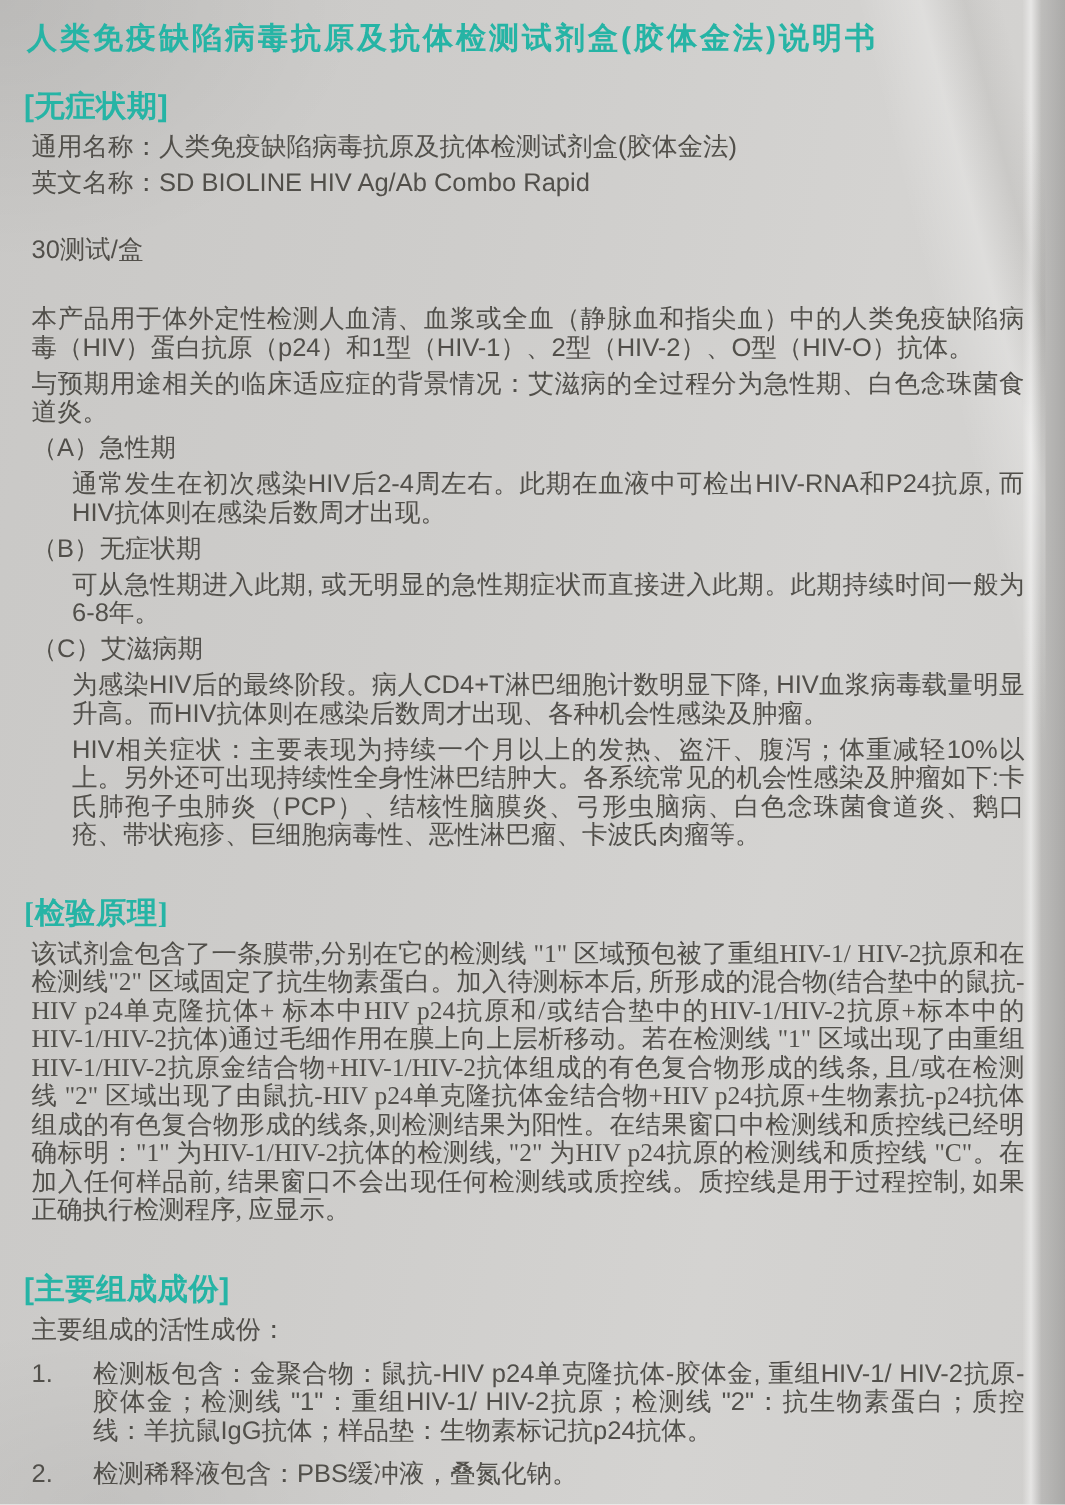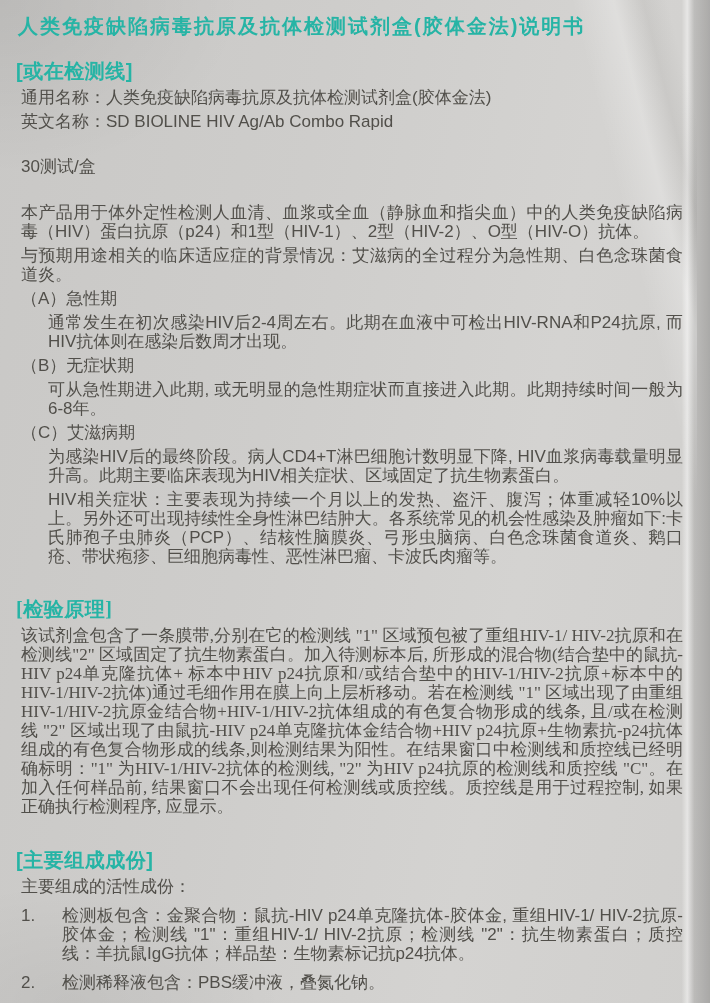--- a/index.html
+++ b/index.html
@@ -69,21 +69,21 @@
 </head>
 <body>
 
 <div class="fold-highlight"></div>
 
 <div class="page">
 
   <h1 class="doc-title">人类免疫缺陷病毒抗原及抗体检测试剂盒(胶体金法)说明书</h1>
 
   <section class="sec sec-product">
-    <h2 class="sec-h">[或在检测线]</h2>
+    <h2 class="sec-h">[无症状期]</h2>
     <p class="line">通用名称：人类免疫缺陷病毒抗原及抗体检测试剂盒(胶体金法)</p>
     <p class="line">英文名称：SD BIOLINE HIV Ag/Ab Combo Rapid</p>
   </section>
 
   <section class="sec sec-packaging">
     <p class="line">30测试/盒</p>
   </section>
 
   <section class="sec sec-intended">
     <p class="para">本产品用于体外定性检测人血清、血浆或全血（静脉血和指尖血）中的人类免疫缺陷病毒（HIV）蛋白抗原（p24）和1型（HIV-1）、2型（HIV-2）、O型（HIV-O）抗体。</p>
@@ -94,21 +94,21 @@
       <p class="stage-body">通常发生在初次感染HIV后2-4周左右。此期在血液中可检出HIV-RNA和P24抗原, 而HIV抗体则在感染后数周才出现。</p>
     </div>
 
     <div class="stage">
       <p class="stage-head"><span>（B）</span><span>无症状期</span></p>
       <p class="stage-body">可从急性期进入此期, 或无明显的急性期症状而直接进入此期。此期持续时间一般为6-8年。</p>
     </div>
 
     <div class="stage">
       <p class="stage-head"><span>（C）</span><span>艾滋病期</span></p>
-      <p class="stage-body">为感染HIV后的最终阶段。病人CD4+T淋巴细胞计数明显下降, HIV血浆病毒载量明显升高。此期主要临床表现为HIV相关症状、区域固定了抗生物素蛋白。</p>
+      <p class="stage-body">为感染HIV后的最终阶段。病人CD4+T淋巴细胞计数明显下降, HIV血浆病毒载量明显升高。而HIV抗体则在感染后数周才出现、各种机会性感染及肿瘤。</p>
       <p class="stage-body">HIV相关症状：主要表现为持续一个月以上的发热、盗汗、腹泻；体重减轻10%以上。另外还可出现持续性全身性淋巴结肿大。各系统常见的机会性感染及肿瘤如下:卡氏肺孢子虫肺炎（PCP）、结核性脑膜炎、弓形虫脑病、白色念珠菌食道炎、鹅口疮、带状疱疹、巨细胞病毒性、恶性淋巴瘤、卡波氏肉瘤等。</p>
     </div>
   </section>
 
   <section class="sec sec-principle">
     <h2 class="sec-h">[检验原理]</h2>
     <p class="para">该试剂盒包含了一条膜带,分别在它的检测线 "1" 区域预包被了重组HIV-1/ HIV-2抗原和在检测线"2" 区域固定了抗生物素蛋白。加入待测标本后, 所形成的混合物(结合垫中的鼠抗-HIV p24单克隆抗体+ 标本中HIV p24抗原和/或结合垫中的HIV-1/HIV-2抗原+标本中的HIV-1/HIV-2抗体)通过毛细作用在膜上向上层析移动。若在检测线 "1" 区域出现了由重组HIV-1/HIV-2抗原金结合物+HIV-1/HIV-2抗体组成的有色复合物形成的线条, 且/或在检测线 "2" 区域出现了由鼠抗-HIV p24单克隆抗体金结合物+HIV p24抗原+生物素抗-p24抗体组成的有色复合物形成的线条,则检测结果为阳性。在结果窗口中检测线和质控线已经明确标明："1" 为HIV-1/HIV-2抗体的检测线, "2" 为HIV p24抗原的检测线和质控线 "C"。在加入任何样品前, 结果窗口不会出现任何检测线或质控线。质控线是用于过程控制, 如果正确执行检测程序, 应显示。</p>
   </section>
 
   <section class="sec sec-components">

